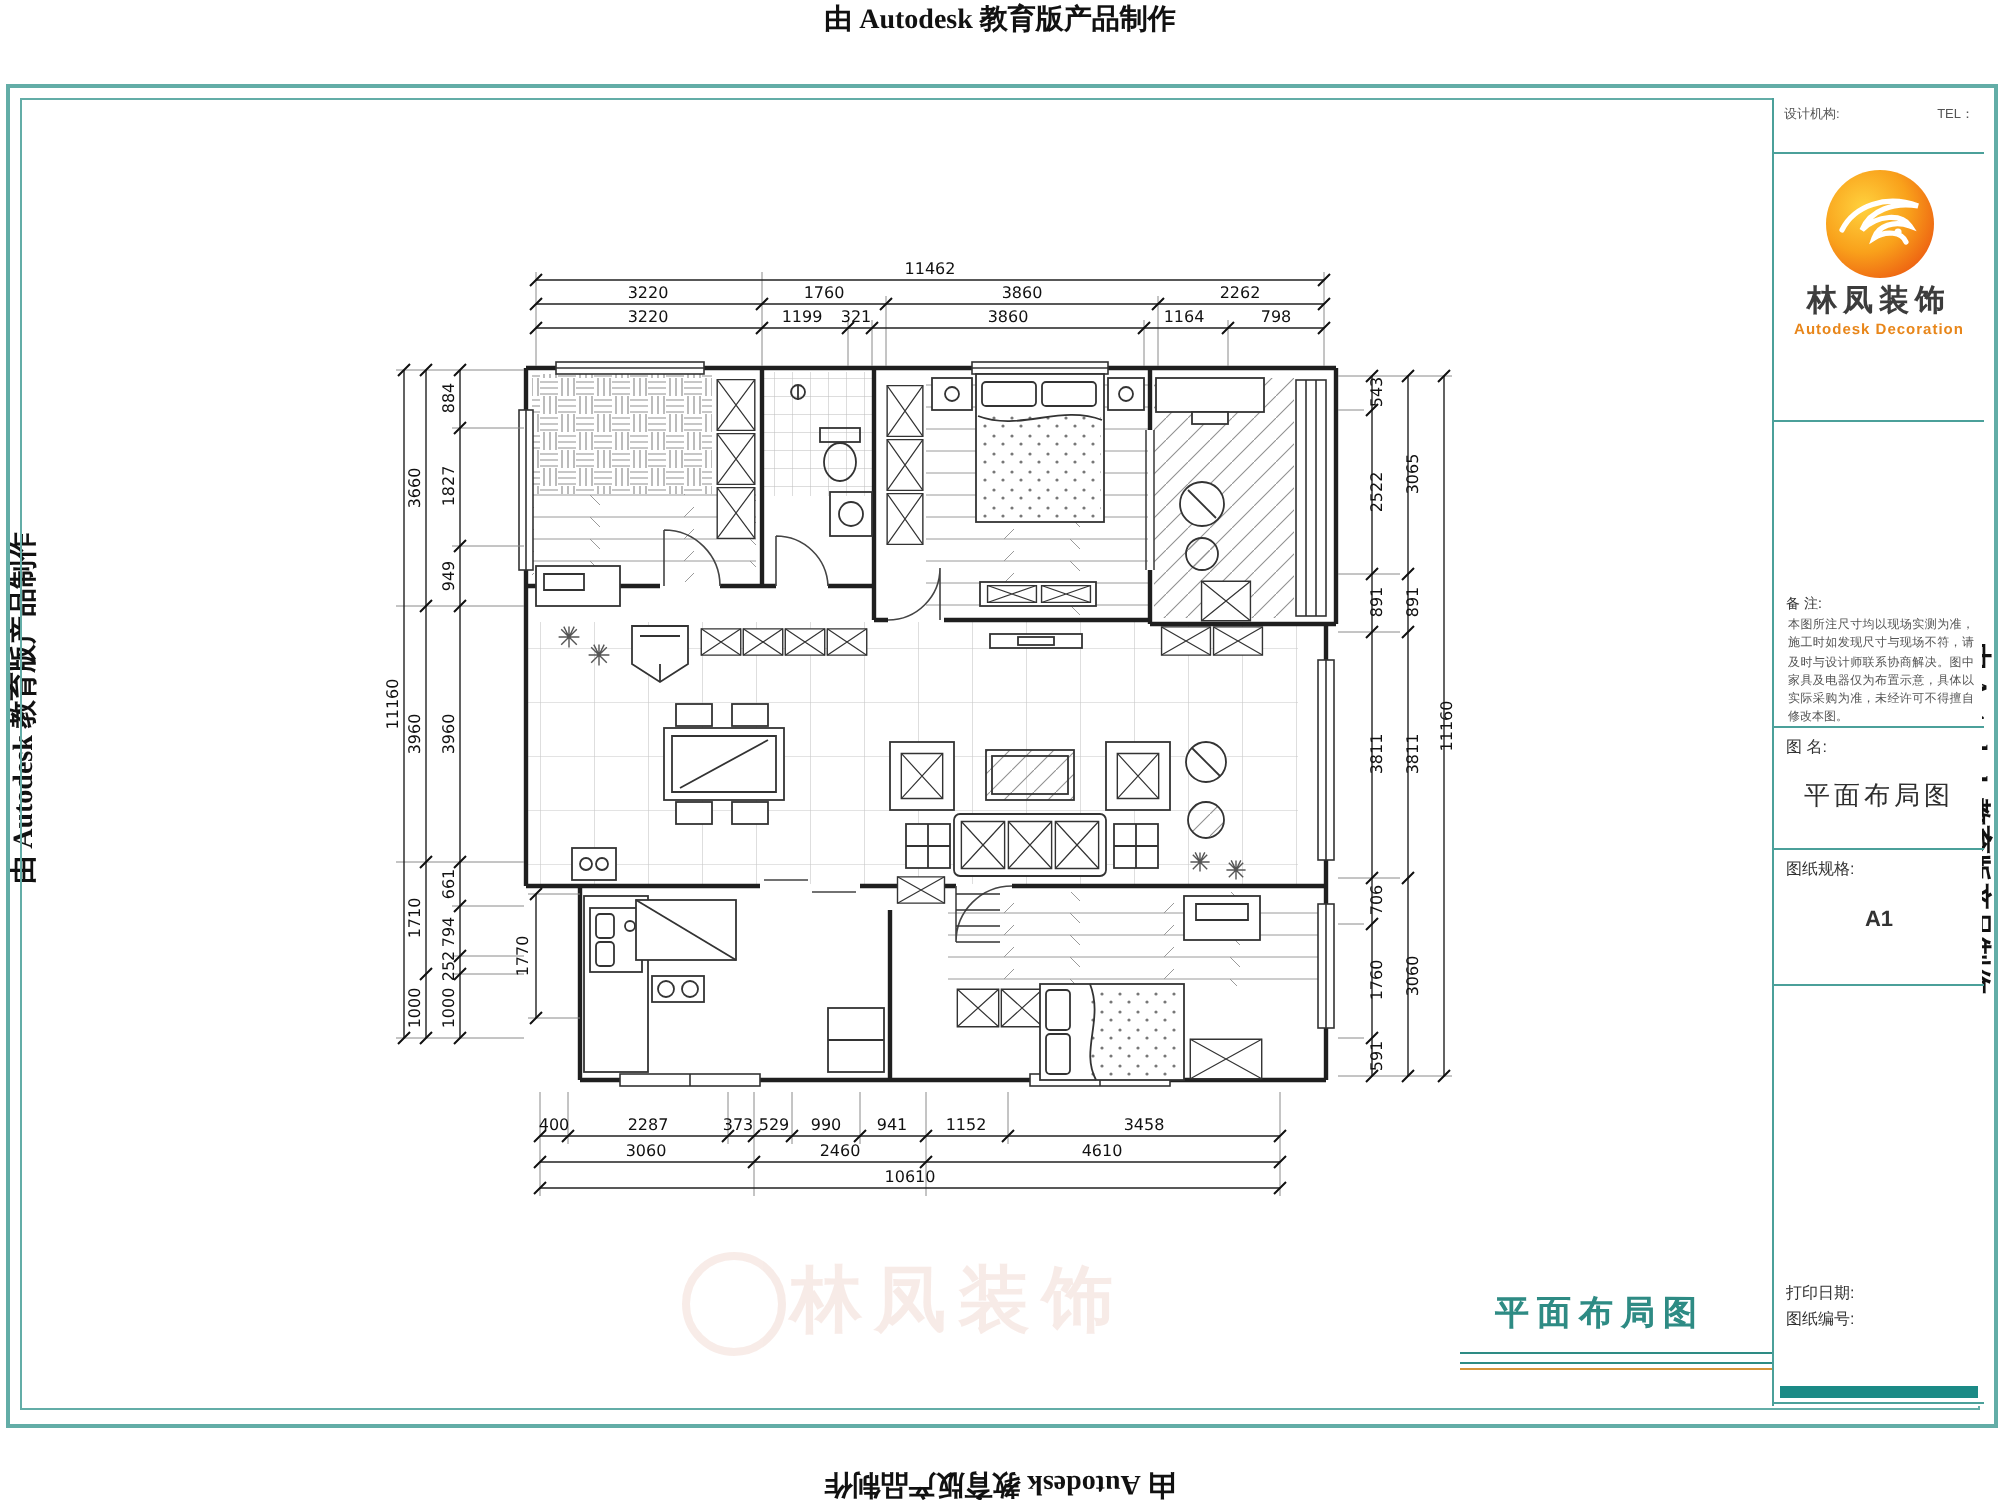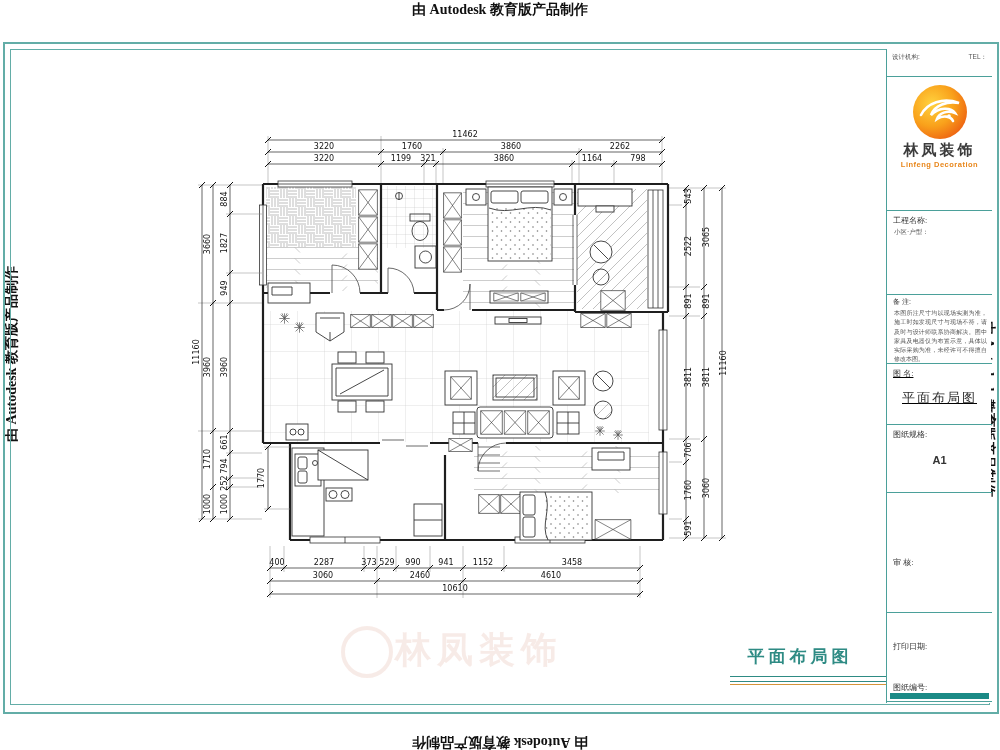--- a/index.html
+++ b/index.html
@@ -24,28 +24,28 @@
   .hdr{height:28px;top:0;display:flex;justify-content:space-between;align-items:flex-start;padding:4px 5px 0 5px;box-sizing:border-box;}
   .logo-row{top:28px;height:134px;}
   .logo-circle{width:54px;height:54px;border-radius:50%;margin:8px auto 2px auto;position:relative;
      background:radial-gradient(circle at 35% 35%, #ffd23e 0%, #f9a11b 45%, #ef6a13 75%, #e23a12 100%);overflow:hidden;}
   .logo-swirl{position:absolute;left:0;top:0;}
   .brand-cn{text-align:center;font-size:15px;font-weight:bold;color:#3c3c3c;letter-spacing:3px;}
   .brand-en{text-align:center;font-size:7.5px;font-weight:bold;color:#e8861a;letter-spacing:0.5px;}
   .proj-row{top:162px;height:84px;}
   .notes-row{top:246px;height:69px;}
   .notes-text{font-size:6px;line-height:1.55;color:#555;padding:2px 5px 0 7px;text-align:justify;}
-  .name-row{top:315px;height:61px;text-decoration:underline;}
+  .name-row{top:315px;height:61px;}
   .dwgname{font-size:13px;color:#2e2e2e;margin-top:10px;letter-spacing:2px;}
   .paper-row{top:376px;height:68px;}
   .paper{font-size:11px;color:#333;margin-top:14px;font-weight:bold;}
   .designer-row{top:444px;height:60px;}
   .review-row{top:504px;height:60px;}
   .date-row{top:588px;height:65px;}
-  .no-row{top:629px;height:62px;}
+  .no-row{top:601px;height:62px;}
   .tb-bar{position:absolute;left:3px;bottom:4px;width:99px;height:6px;background:#1b8a86;}
   
   .foot-title{position:absolute;left:700px;top:645px;width:200px;text-align:center;
      font-size:17px;letter-spacing:4px;color:#2e8b84;font-weight:bold;}
   .foot-line1{position:absolute;left:730px;top:676px;width:156px;height:4px;
      border-top:1.5px solid #2e8b84;border-bottom:1.5px solid #2e8b84;}
   .foot-line2{position:absolute;left:730px;top:684px;width:156px;height:0;border-top:1.5px solid #d4943a;}
   
   .ghost{position:absolute;left:335px;top:624px;width:260px;height:50px;opacity:0.13;}
   .ghost-text{position:absolute;left:60px;top:2px;font-size:36px;font-weight:bold;color:#c96a4e;letter-spacing:6px;white-space:nowrap;}
@@ -349,41 +349,34 @@
     <span class="tb-tiny">TEL：</span>
   </div>
   <div class="tb-row logo-row">
     <div class="logo-circle">
       <svg class="logo-swirl" width="54" height="54" viewBox="0 0 54 54">
         <path d="M8,30 C14,18 30,12 46,18 C34,16 22,20 18,30 C26,22 38,22 42,28 C34,25 26,28 24,34 C30,30 38,31 40,36" fill="none" stroke="#ffffff" stroke-width="2.6" stroke-linecap="round"></path>
         <circle cx="36" cy="31" r="1.8" fill="#fff"></circle>
       </svg>
     </div>
     <div class="brand-cn">林凤装饰</div>
-    <div class="brand-en">Linfeng Decoration</div>
-  </div>
-  <div class="tb-row proj-row">
-    <div class="tb-label">工程名称:</div>
-    <div class="tb-tiny" style="padding:2px 0 0 7px;">小区·户型：</div>
+    <div class="brand-en">Autodesk Decoration</div>
   </div>
   <div class="tb-row notes-row">
     <div class="tb-label" style="padding-top:2px;font-size:7px;">备  注:</div>
     <div class="notes-text">本图所注尺寸均以现场实测为准，施工时如发现尺寸与现场不符，请及时与设计师联系协商解决。图中家具及电器仅为布置示意，具体以实际采购为准，未经许可不得擅自修改本图。</div>
   </div>
   <div class="tb-row name-row">
     <div class="tb-label">图  名:</div>
     <div class="tb-center dwgname">平面布局图</div>
   </div>
   <div class="tb-row paper-row">
     <div class="tb-label">图纸规格:</div>
     <div class="tb-center paper">A1</div>
   </div>
-  <div class="tb-row review-row">
-    <div class="tb-label">审    核:</div>
-  </div>
   <div class="tb-row date-row">
     <div class="tb-label">打印日期:</div>
   </div>
   <div class="tb-row no-row" style="border-bottom:none;">
     <div class="tb-label">图纸编号:</div>
   </div>
   <div class="tb-bar"></div>
 </div>
 
 <div class="foot-title">平面布局图</div>

